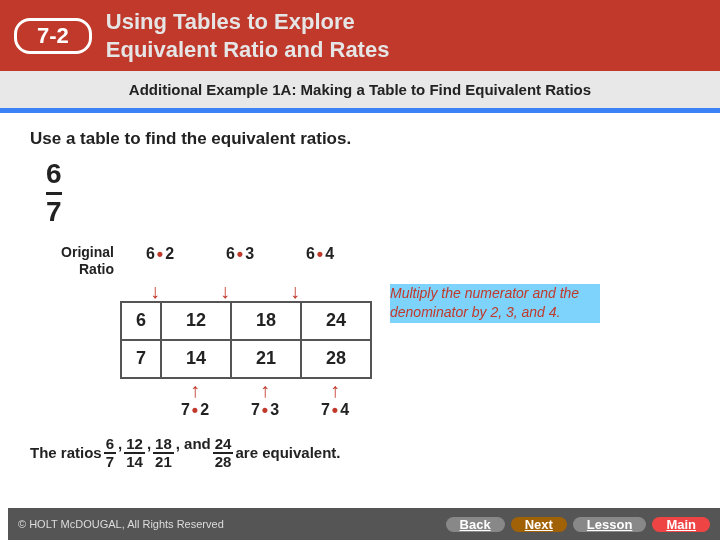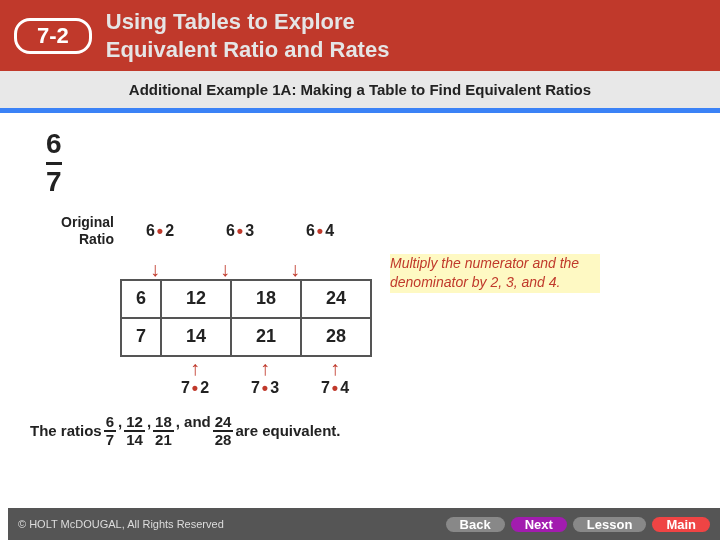--- a/index.html
+++ b/index.html
@@ -134,21 +134,21 @@
       font-size: 16px;
       font-weight: bold;
       color: #222;
       width: 70px;
       justify-content: center;
       gap: 2px;
     }
 
     
     .side-note {
-      background: #fef9c3;
+      background: #7dd3fc;
       border-left: none;
       font-size: 14px;
       font-style: italic;
       color: #c0392b;
       max-width: 210px;
       line-height: 1.4;
       margin-top: 40px;
     }
 
     
@@ -205,23 +205,24 @@
     }
     .nav-btn {
       background: #888;
       color: #fff;
       border: none;
       border-radius: 8px;
       padding: 0 14px;
       font-size: 13px;
       cursor: pointer;
       font-weight: bold;
+      text-decoration: underline;
     }
     .nav-btn.active {
-      background: #a21caf;
+      background: #a16207;
     }
     .nav-btn.home-btn {
       background: #ef4444;
     }
   </style>
 </head>
 <body>
 
 <div class="header">
   <div class="header-badge">7-2</div>
@@ -230,32 +231,33 @@
     <span>Equivalent Ratio and Rates</span>
   </div>
 </div>
 
 <div class="subtitle-bar">
   <span>Additional Example 1A: Making a Table to Find Equivalent Ratios</span>
 </div>
 
 <div class="main">
 
+  <div class="instruction">Use a table to find the equivalent ratios.</div>
 
   
   <div class="fraction-display">
     <div class="numer">6</div>
     <div class="denom">7</div>
   </div>
 
   
   <div class="table-area">
     <div class="ratio-table-wrapper">
 
-      <div style="display:flex; align-items:center; margin-bottom:10px;">
+      <div style="display:flex; align-items:flex-start; margin-bottom:2px;">
         <div style="width:90px; font-size:14px; font-weight:bold; color:#222; text-align:right; padding-right:6px; line-height:1.25;">
           <span>Original</span><br>
           <span>Ratio</span>
         </div>
 
         <div style="display:flex; gap:0;">
           <div class="mult-cell">
             <span>6</span>
             <span class="mult-dot">•</span>
             <span>2</span>

